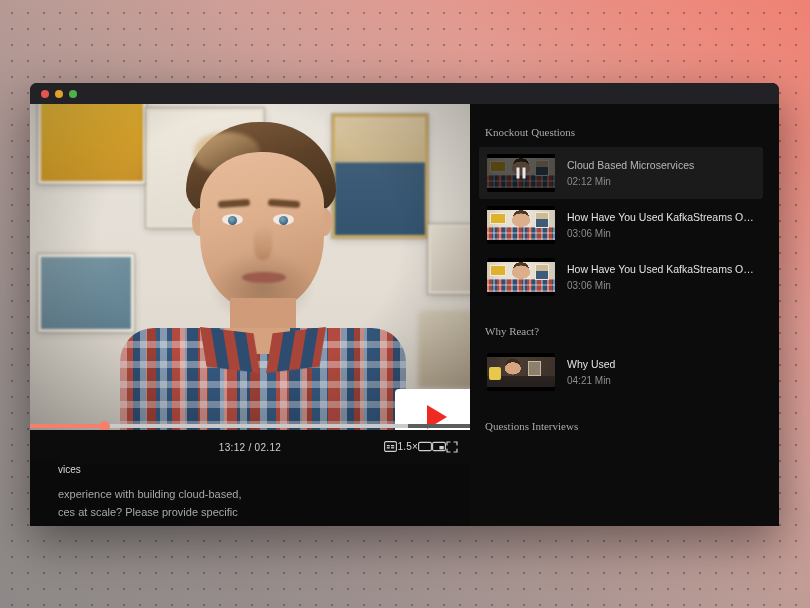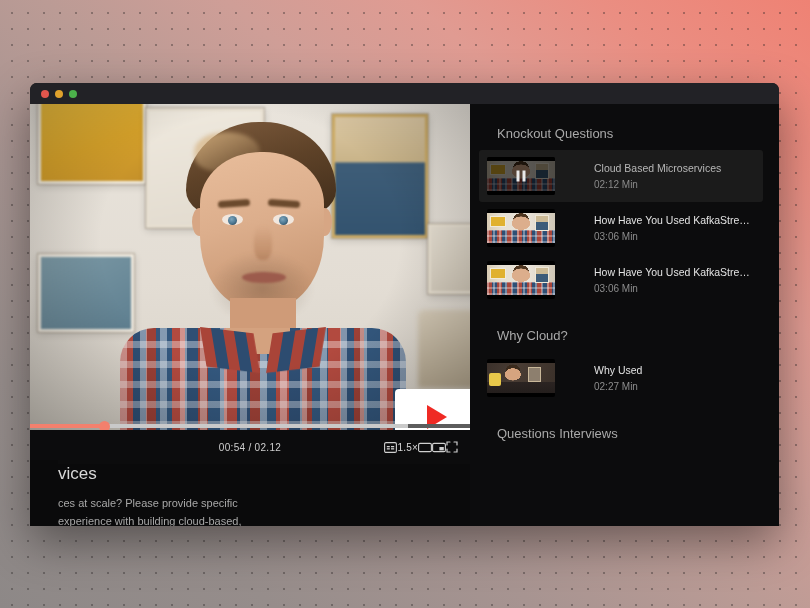--- a/index.html
+++ b/index.html
@@ -223,53 +223,54 @@
     background: #0c0c0d;
     display: flex;
     align-items: center;
   }
   #timecode {
     position: absolute; left: 0; right: 0; text-align: center;
     color: #cfcfcf; font-size: 10px; letter-spacing: .3px;
   }
   #rightctrls {
     position: absolute; right: 12px;
-    display: flex; align-items: center; gap: 0;
+    display: flex; align-items: flex-start; gap: 0;
   }
   .ctrl { color: #d2d2d2; display: flex; align-items: center; cursor: pointer; }
   .speed { font-size: 10px; color: #d8d8d8; letter-spacing: .2px; }
 
   
   #qblock {
     position: absolute;
     left: 0; top: 360px;
     width: 300px;
     padding-left: 28px;
     color: #b8b8b8;
   }
-  #qtitle { font-size: 17px; color: #d8d8d8; margin-bottom: 11px; white-space: nowrap; }
+  #qtitle { font-size: 10px; color: #d8d8d8; margin-bottom: 11px; white-space: nowrap; }
   #qbody  { font-size: 11px; line-height: 1.62; color: #a8a8a8; white-space: nowrap; }
 
   
   #qmask {
     position: absolute; left: 0; top: 356px; width: 28px; height: 68px;
     background: #0a0a0b;
   }
 
   
   #sidebar {
     flex: 1;
     background: #0c0c0d;
     padding: 22px 16px 0 9px;
     overflow: hidden;
   }
   .section-label {
-    font-size: 13px;
+    font-size: 11px;
     color: #a9a9a9;
-    margin: 0 0 9px 18px;
+    margin: 0 0 9px 6px;
+    font-family: Liberation Serif, serif;
   }
   .section-label.spaced { margin-top: 22px; }
 
   .item {
     display: flex;
     align-items: center;
     gap: 12px;
     padding: 7px 8px;
     border-radius: 3px;
     cursor: pointer;
@@ -350,21 +351,21 @@
 
   .thumb.playing .dimmer {
     position:absolute; inset:0; background: rgba(0,0,0,.62);
   }
   .thumb.playing .pauseicon {
     position:absolute; left:50%; top:50%; transform: translate(-50%,-50%);
     display:flex; gap:3px;
   }
   .thumb.playing .pauseicon i { display:block; width:3px; height:11px; background:#e9e9e9; }
 
-  .meta { min-width: 0; margin-left: 27px; }
+  .meta { min-width: 0; }
   .meta .t {
     font-size: 10.5px; color: #e3e3e3; line-height: 1.2;
     white-space: nowrap; overflow: hidden; text-overflow: ellipsis;
   }
   .item.active .meta .t { color: #b7b7b7; }
   .meta .d {
     font-size: 10px; color: #8d8d8d; margin-top: 5px;
   }
   .item.active .meta .d { color: #8a8a8a; }
 </style>
@@ -425,21 +426,21 @@
           <div id="progressrow">
             <div id="track">
               <div id="buffered" style="width: 86%;"></div>
               <div id="played" style="background: rgb(243, 128, 109); width: 17%;"></div>
               <div id="knob" style="background: rgb(243, 128, 109); left: 17%;"></div>
             </div>
           </div>
         </div>
 
         <div id="controls">
-          <div id="timecode">00:54 / 02.12</div>
+          <div id="timecode">13:12 / 02.12</div>
 
           <div id="rightctrls">
 
             <span class="ctrl">
               <svg width="13" height="11" viewBox="0 0 13 11" aria-hidden="true">
                 <rect x="0.6" y="0.6" width="11.8" height="9.8" rx="1.4" fill="none" stroke="#cfcfcf" stroke-width="1.1"></rect>
                 <rect x="2.8" y="4" width="3" height="1.3" fill="#cfcfcf"></rect>
                 <rect x="2.8" y="6.2" width="3" height="1.3" fill="#cfcfcf"></rect>
                 <rect x="7" y="4" width="3.2" height="1.3" fill="#cfcfcf"></rect>
                 <rect x="7" y="6.2" width="3.2" height="1.3" fill="#cfcfcf"></rect>
@@ -466,22 +467,22 @@
                 <path d="M1 4V1h3M8 1h3v3M11 8v3H8M4 11H1V8" fill="none" stroke="#cfcfcf" stroke-width="1.2" stroke-linecap="round"></path>
               </svg>
             </span>
 
           </div>
         </div>
 
         <div id="qblock">
           <div id="qtitle">vices</div>
           <div id="qbody">
+            <div>experience with building cloud-based,</div>
             <div>ces at scale? Please provide specific</div>
-            <div>experience with building cloud-based,</div>
             <div>he technologies and architectures used</div>
           </div>
         </div>
         <div id="qmask"></div>
       </div>
 
       <div id="sidebar">
 
         <div class="section-label">Knockout Questions</div>
 
@@ -525,31 +526,31 @@
                   <div class="shirtmini"></div>
                 </div>
               </div>
           </div>
           <div class="meta">
             <div class="t">How Have You Used KafkaStreams Or Flink?</div>
             <div class="d">03:06 Min</div>
           </div>
         </div>
 
-        <div class="section-label spaced">Why Cloud?</div>
+        <div class="section-label spaced">Why React?</div>
 
         <div class="item">
           <div class="thumb">
             <div class="inner">
                 <div class="sceneB"></div>
               </div>
           </div>
           <div class="meta">
             <div class="t">Why Used</div>
-            <div class="d">02:27 Min</div>
+            <div class="d">04:21 Min</div>
           </div>
         </div>
 
         <div class="section-label spaced">Questions Interviews</div>
 
 
       </div>
     </div>
   </div>
 </div>

